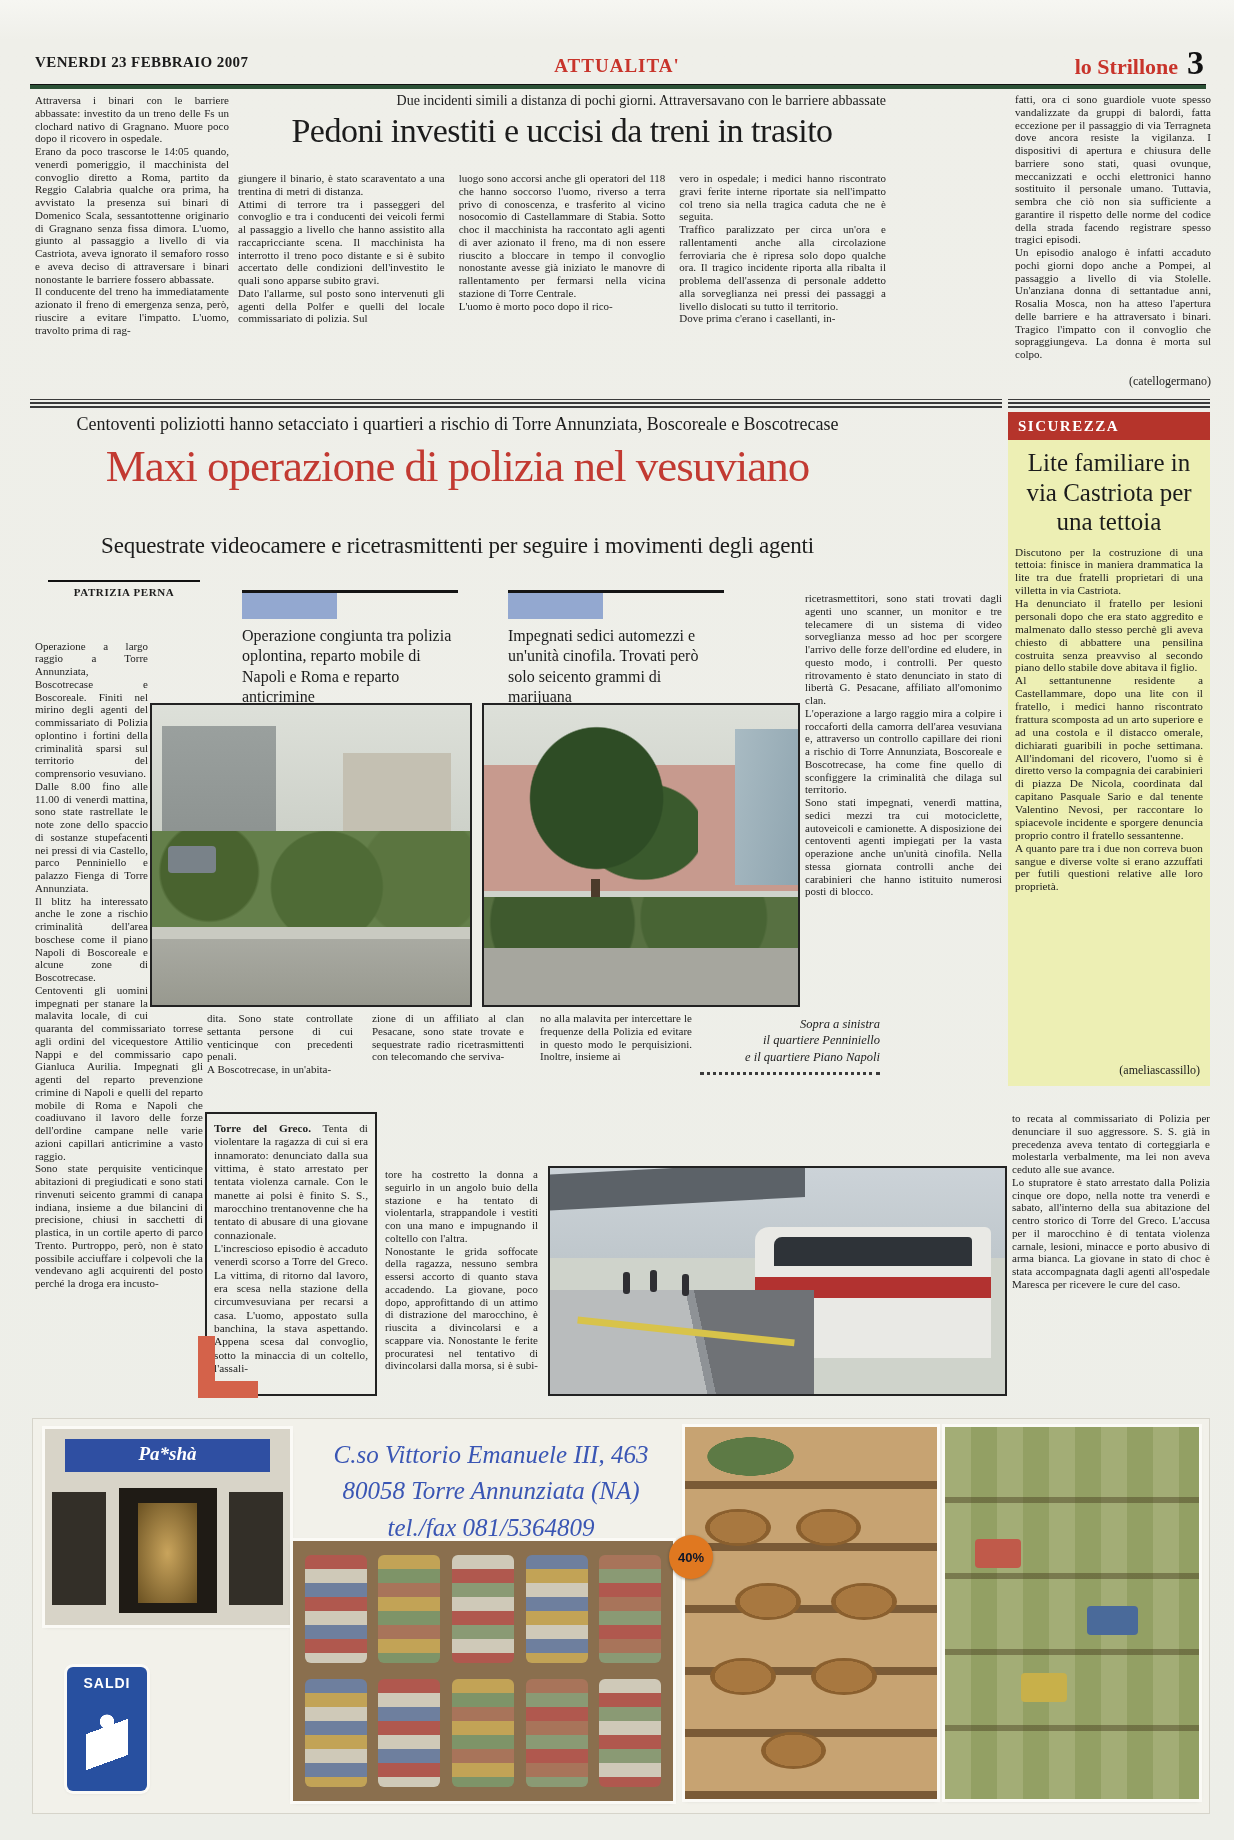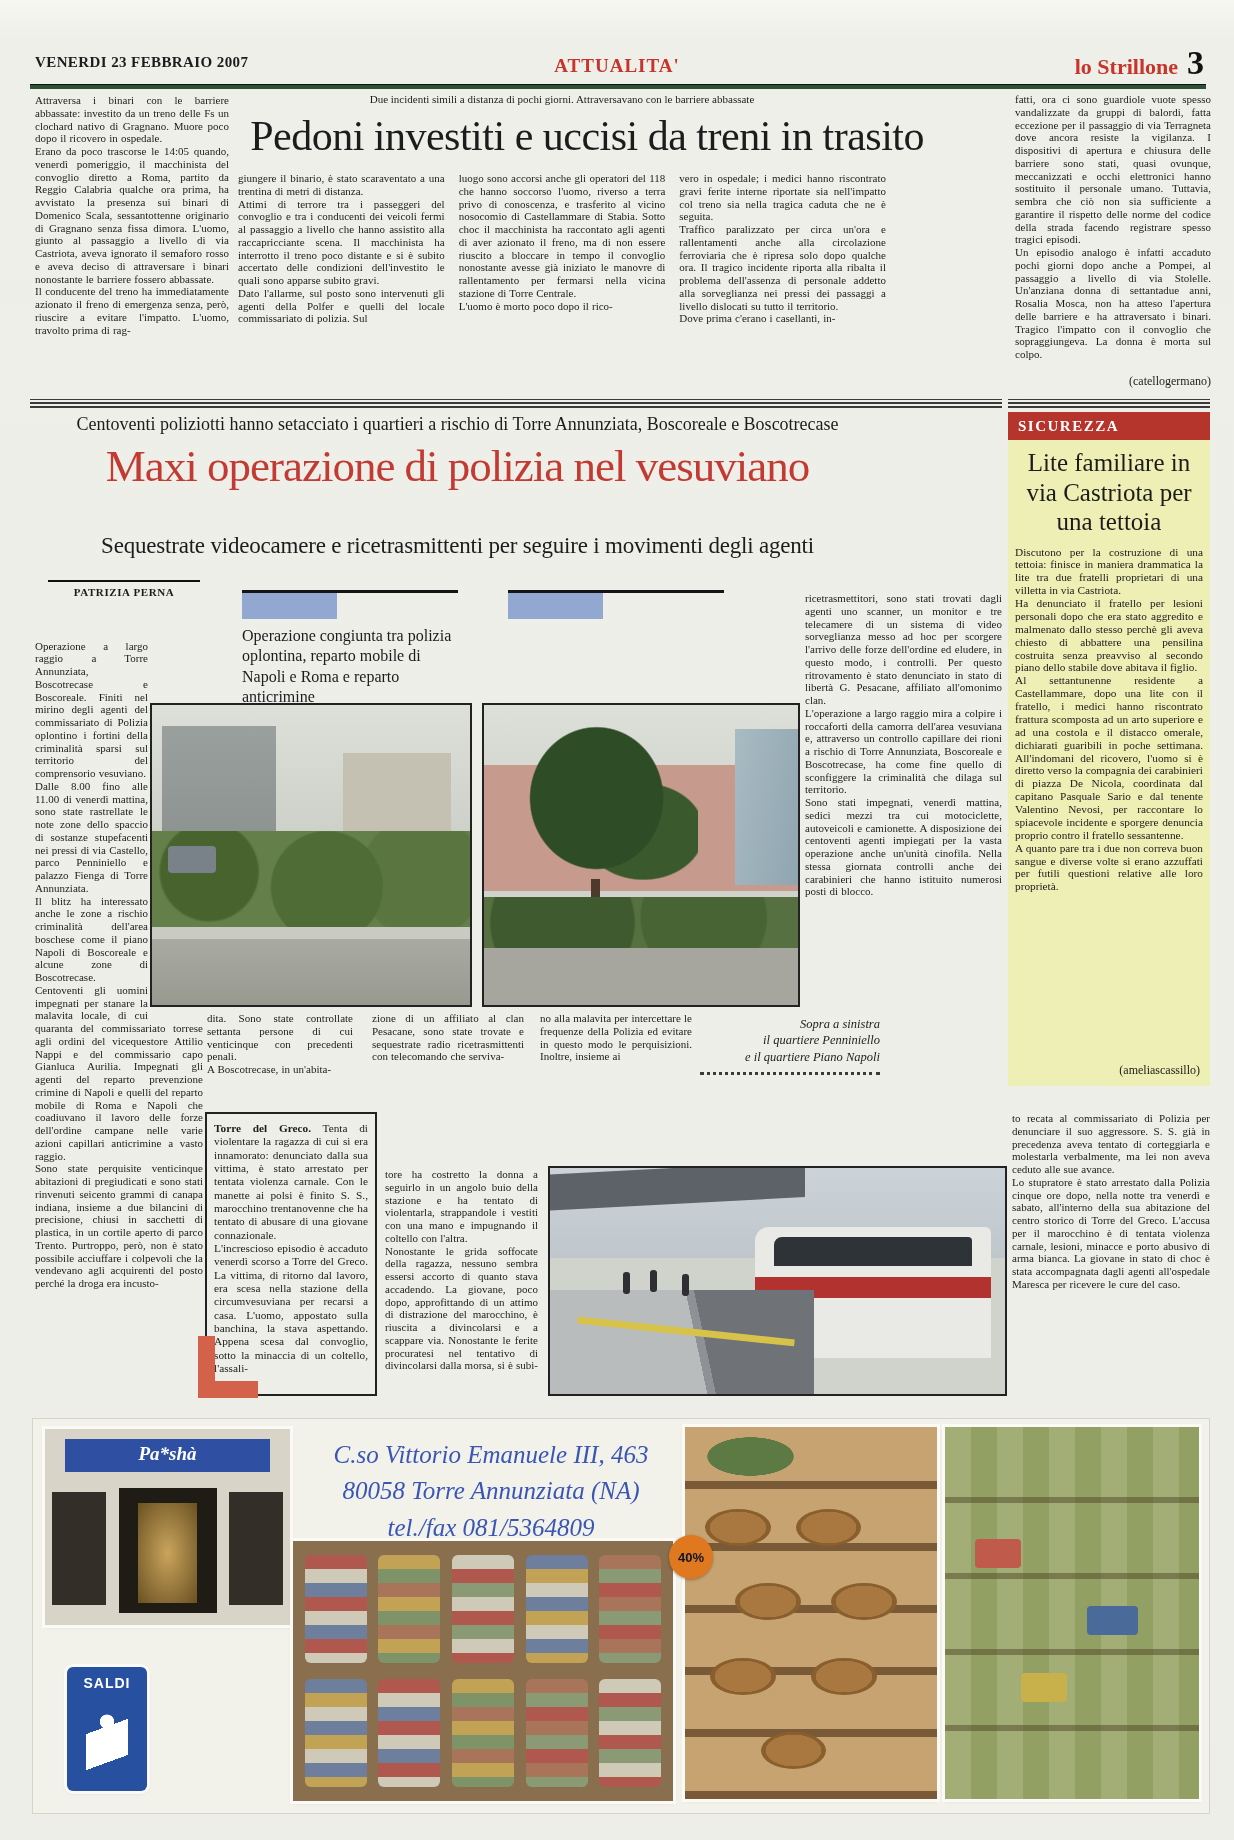--- a/index.html
+++ b/index.html
@@ -11,22 +11,22 @@
   .mast-date{left:35px;top:54px;font-size:15px;font-weight:bold;letter-spacing:.4px;}
   .mast-section{left:0;right:0;top:55px;text-align:center;font-size:19px;font-weight:bold;color:#c8342b;letter-spacing:1px;}
   .mast-right{right:30px;top:44px;display:flex;align-items:baseline;gap:9px;}
   .mast-paper{font-size:22px;font-weight:bold;color:#c8342b;}
   .mast-page{font-size:34px;font-weight:bold;color:#111;}
   .mast-rule{left:30px;right:28px;top:84px;height:5px;background:linear-gradient(#101010 0 1px,#2c5236 1px 5px);}
   
   .col{font-size:11px;line-height:1.16;text-align:justify;white-space:pre-line;overflow:hidden;word-spacing:.4px;}
   .sig{font-size:12px;text-align:right;}
   
-  .kicker1{left:238px;top:93px;width:648px;text-align:center;font-size:11px;}
-  .headline1{left:200px;top:112px;width:724px;text-align:right;font-size:42px;letter-spacing:-.5px;white-space:nowrap;}
+  .kicker1{left:238px;top:93px;width:648px;text-align:right;font-size:14px;}
+  .headline1{left:200px;top:112px;width:724px;text-align:center;font-size:34px;letter-spacing:-.5px;white-space:nowrap;}
   .train-cols{left:238px;top:172px;width:648px;height:190px;column-count:3;column-gap:14px;}
   .train-cols .col{height:auto;overflow:visible;}
   .train-intro{left:35px;top:94px;width:194px;height:302px;}
   .train-col4{left:1015px;top:93px;width:196px;height:280px;}
   .train-sig{left:1015px;top:374px;width:196px;}
   
   .triple{height:9px;background:linear-gradient(#3a3a3a 0 1.5px,transparent 1.5px 3.5px,#3a3a3a 3.5px 5.5px,transparent 5.5px 7.5px,#3a3a3a 7.5px 9px);}
   .div-main{left:30px;top:399px;width:972px;}
   .div-right{left:1008px;top:399px;width:202px;}
   
@@ -165,20 +165,21 @@
   <div class="abs byline">PATRIZIA PERNA</div>
 
   <div class="abs intro-block intro1">
     <div class="intro-rule"></div>
     <div class="intro-blue"></div>
     <div class="intro-text">Operazione congiunta tra polizia oplontina, reparto mobile di Napoli e Roma e reparto anticrimine</div>
   </div>
   <div class="abs intro-block intro2">
     <div class="intro-rule"></div>
     <div class="intro-blue"></div>
+    <div class="intro-text">Impegnati sedici automezzi e un'unità cinofila. Trovati però solo seicento grammi di marijuana</div>
   </div>
 
   <div class="abs col police-left">
     <div class="notch"></div>
     <span>Operazione a largo raggio a Torre Annunziata, Boscotrecase e Boscoreale. Finiti nel mirino degli agenti del commissariato di Polizia oplontino i fortini della criminalità sparsi sul territorio del comprensorio vesuviano.
 Dalle 8.00 fino alle 11.00 di venerdì mattina, sono state rastrellate le note zone dello spaccio di sostanze stupefacenti nei pressi di via Castello, parco Penniniello e palazzo Fienga di Torre Annunziata.
 Il blitz ha interessato anche le zone a rischio criminalità dell'area boschese come il piano Napoli di Boscoreale e alcune zone di Boscotrecase.
 Centoventi gli uomini impegnati per stanare la malavita locale, di cui quaranta del commissariato torrese agli ordini del vicequestore Attilio Nappi e del commissario capo Gianluca Aurilia. Impegnati gli agenti del reparto prevenzione crimine di Napoli e quelli del reparto mobile di Roma e Napoli che coadiuvano il lavoro delle forze dell'ordine campane nelle varie azioni capillari anticrimine a vasto raggio.
 Sono state perquisite venticinque abitazioni di pregiudicati e sono stati rinvenuti seicento grammi di canapa indiana, insieme a due bilancini di precisione, chiusi in sacchetti di plastica, in un cortile aperto di parco Trento. Purtroppo, però, non è stato possibile acciuffare i colpevoli che la vendevano agli acquirenti del posto perché la droga era incusto-</span>
   </div>

